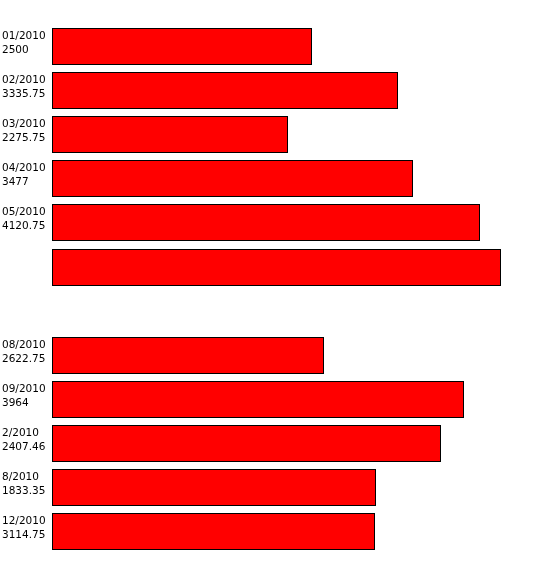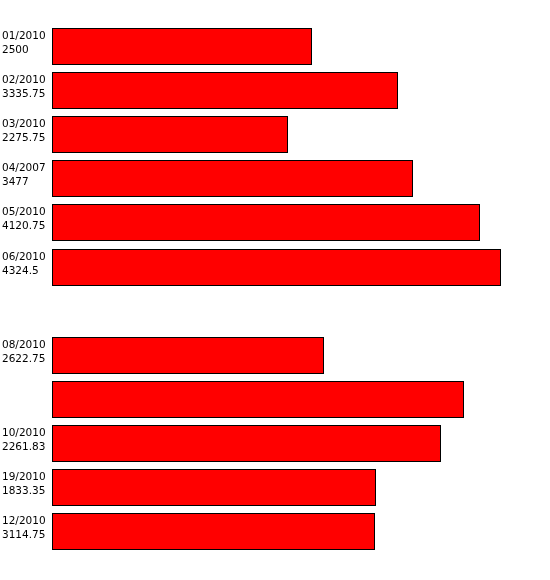--- a/index.html
+++ b/index.html
@@ -69,59 +69,59 @@
     </div>
     <div class="bar-row" style="top: 116.2px; height: 37px;">
       <div class="bar-label">
         <span class="lbl-cat">03/2010</span>
         <span class="lbl-val">2275.75</span>
       </div>
       <div class="bar-rect" style="width: 236.314px; height: 37px; background: rgb(255, 0, 0); border-color: rgb(0, 0, 0);"></div>
     </div>
     <div class="bar-row" style="top: 160.3px; height: 37px;">
       <div class="bar-label">
-        <span class="lbl-cat">04/2007</span>
+        <span class="lbl-cat">04/2010</span>
         <span class="lbl-val">3477</span>
       </div>
       <div class="bar-rect" style="width: 361.052px; height: 37px; background: rgb(255, 0, 0); border-color: rgb(0, 0, 0);"></div>
     </div>
     <div class="bar-row" style="top: 204.4px; height: 37px;">
       <div class="bar-label">
         <span class="lbl-cat">05/2010</span>
         <span class="lbl-val">4120.75</span>
       </div>
       <div class="bar-rect" style="width: 427.899px; height: 37px; background: rgb(255, 0, 0); border-color: rgb(0, 0, 0);"></div>
     </div>
     <div class="bar-row" style="top: 248.5px; height: 37px;">
-      <div class="bar-label">
-        <span class="lbl-cat">06/2010</span>
-        <span class="lbl-val">4324.5</span>
-      </div>
       <div class="bar-rect" style="width: 449.056px; height: 37px; background: rgb(255, 0, 0); border-color: rgb(0, 0, 0);"></div>
     </div>
     <div class="bar-row" style="top: 336.7px; height: 37px;">
       <div class="bar-label">
         <span class="lbl-cat">08/2010</span>
         <span class="lbl-val">2622.75</span>
       </div>
       <div class="bar-rect" style="width: 272.346px; height: 37px; background: rgb(255, 0, 0); border-color: rgb(0, 0, 0);"></div>
     </div>
     <div class="bar-row" style="top: 380.8px; height: 37px;">
+      <div class="bar-label">
+        <span class="lbl-cat">09/2010</span>
+        <span class="lbl-val">3964</span>
+      </div>
       <div class="bar-rect" style="width: 411.622px; height: 37px; background: rgb(255, 0, 0); border-color: rgb(0, 0, 0);"></div>
     </div>
     <div class="bar-row" style="top: 424.9px; height: 37px;">
       <div class="bar-label">
-        <span class="lbl-cat">10/2010</span>
-        <span class="lbl-val">2261.83</span>
+        <span class="lbl-cat">2/2010</span>
+        <span class="lbl-val">2407.46</span>
       </div>
       <div class="bar-rect" style="width: 388.751px; height: 37px; background: rgb(255, 0, 0); border-color: rgb(0, 0, 0);"></div>
     </div>
     <div class="bar-row" style="top: 469px; height: 37px;">
       <div class="bar-label">
-        <span class="lbl-cat">19/2010</span>
+        <span class="lbl-cat">8/2010</span>
         <span class="lbl-val">1833.35</span>
       </div>
       <div class="bar-rect" style="width: 323.539px; height: 37px; background: rgb(255, 0, 0); border-color: rgb(0, 0, 0);"></div>
     </div>
     <div class="bar-row" style="top: 513.1px; height: 37px; padding-left: 8px;">
       <div class="bar-label">
         <span class="lbl-cat">12/2010</span>
         <span class="lbl-val">3114.75</span>
       </div>
       <div class="bar-rect" style="width: 323.436px; height: 37px; background: rgb(255, 0, 0); border-color: rgb(0, 0, 0);"></div>

